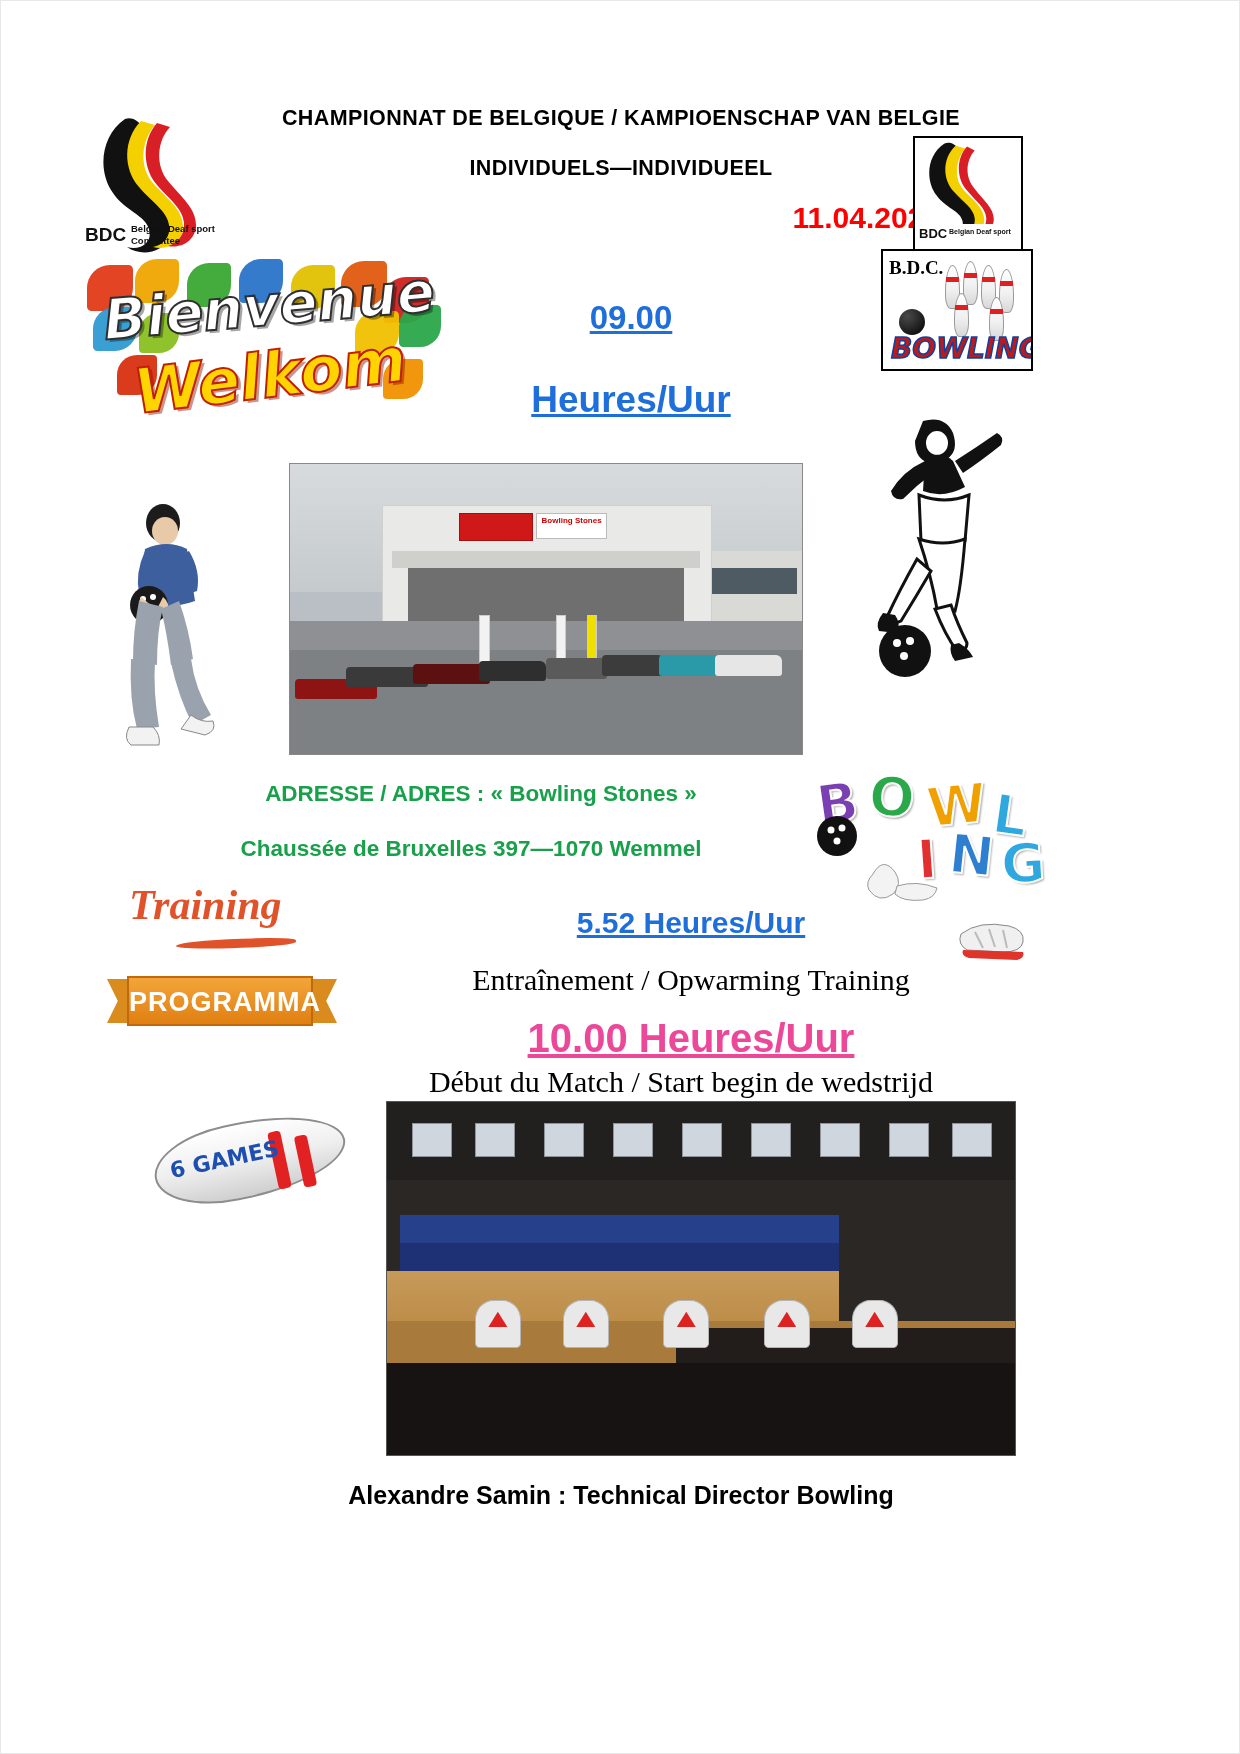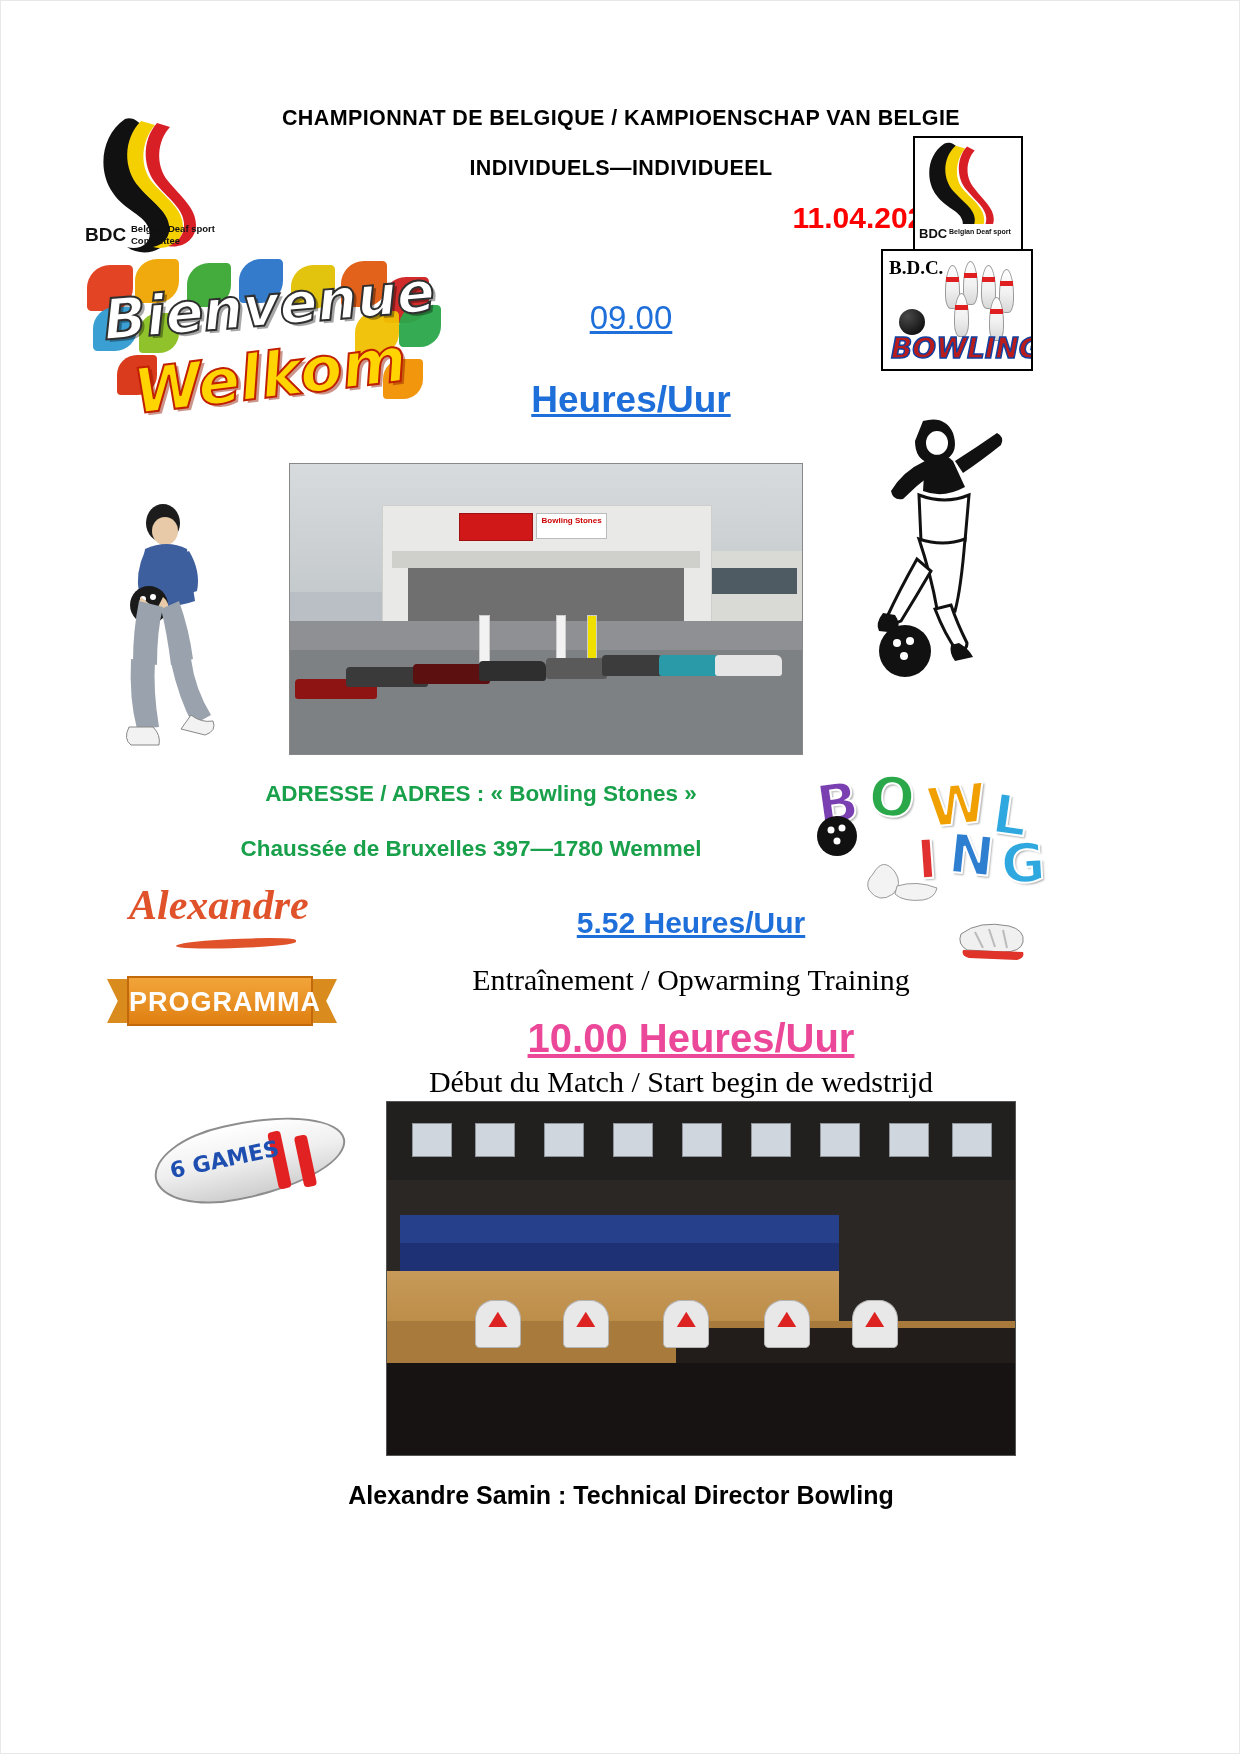--- a/index.html
+++ b/index.html
@@ -54,21 +54,21 @@
     font-weight: bold;
     color: #ff0000;
   }
   .time-line {
     position: absolute;
     left: 330px;
     top: 298px;
     width: 600px;
     text-align: center;
     font-size: 33px;
-    font-weight: normal;
+    font-weight: bold;
     color: #1e6fd9;
     text-decoration: underline;
   }
   .hours-line {
     position: absolute;
     left: 330px;
     top: 378px;
     width: 600px;
     text-align: center;
     font-size: 37px;
@@ -564,21 +564,21 @@
     <div class="ex-car" style="left:11%; top:70%; width:16%; background:#3a3a3a;"></div>
     <div class="ex-car" style="left:24%; top:69%; width:15%; background:#5d1010;"></div>
     <div class="ex-car" style="left:37%; top:68%; width:13%; background:#2f2f2f;"></div>
     <div class="ex-car" style="left:50%; top:67%; width:12%; background:#5a5a5a;"></div>
     <div class="ex-car" style="left:61%; top:66%; width:12%; background:#3c3c3c;"></div>
     <div class="ex-car" style="left:72%; top:66%; width:12%; background:#2a9aa8;"></div>
     <div class="ex-car" style="left:83%; top:66%; width:13%; background:#e6e6e6;"></div>
   </div>
 
   <div class="address-line1">ADRESSE / ADRES : « Bowling Stones »</div>
-  <div class="address-line2">Chaussée de Bruxelles 397—1780 Wemmel</div>
+  <div class="address-line2">Chaussée de Bruxelles 397—1070 Wemmel</div>
 
   <div class="bowling-art">
     <span style="left:4px;   top:6px;   color:#7a3fb0; transform:rotate(-8deg);">B</span>
     <span style="left:56px;  top:0px;   color:#2aa84a; transform:rotate(4deg);">O</span>
     <span style="left:114px; top:8px;   color:#f0a000; transform:rotate(-6deg);">W</span>
     <span style="left:180px; top:18px;  color:#2fa8e0; transform:rotate(8deg);">L</span>
     <span style="left:104px; top:62px;  color:#e03030; transform:rotate(-4deg);">I</span>
     <span style="left:136px; top:58px;  color:#2f7fd0; transform:rotate(6deg);">N</span>
     <span style="left:188px; top:66px;  color:#2fa8e0; transform:rotate(-3deg);">G</span>
     <svg viewBox="0 0 240 215" width="240" height="215" style="position:absolute;left:0;top:0;">
@@ -587,21 +587,21 @@
       <circle cx="29" cy="62" r="3.5" fill="#fff"></circle>
       <circle cx="24" cy="75" r="3.5" fill="#fff"></circle>
       <path d="M60 108 q10 -18 22 -2 q8 12 -2 22 q-14 10 -24 -4 q-4 -8 4 -16 z" fill="#f3f3f3" stroke="#9a9a9a"></path>
       <path d="M84 120 q20 -6 40 2 q-2 10 -14 12 q-20 2 -28 -6 z" fill="#f3f3f3" stroke="#9a9a9a"></path>
       <path d="M148 168 q18 -14 48 -8 q16 4 14 16 q-2 10 -20 10 l-36 -2 q-10 -6 -6 -16 z" fill="#f0f0f0" stroke="#888"></path>
       <path d="M150 184 l60 2 q2 6 -6 8 l-48 -2 q-8 -2 -6 -8 z" fill="#e0342a"></path>
       <path d="M162 166 l8 16 M176 163 l6 18 M190 164 l4 18" stroke="#bbb" stroke-width="2" fill="none"></path>
     </svg>
   </div>
 
-  <div class="programme-art">Alexandre</div>
+  <div class="programme-art">Training</div>
   <div class="programme-underline"></div>
   <div class="banner-tail-l"></div>
   <div class="banner-tail-r"></div>
   <div class="programma-banner">PROGRAMMA</div>
 
   <div class="sched-time1">5.52 Heures/Uur</div>
   <div class="sched-desc1">Entraînement /  Opwarming Training</div>
   <div class="sched-time2">10.00 Heures/Uur</div>
   <div class="sched-desc2">Début du Match / Start begin de wedstrijd</div>
 

